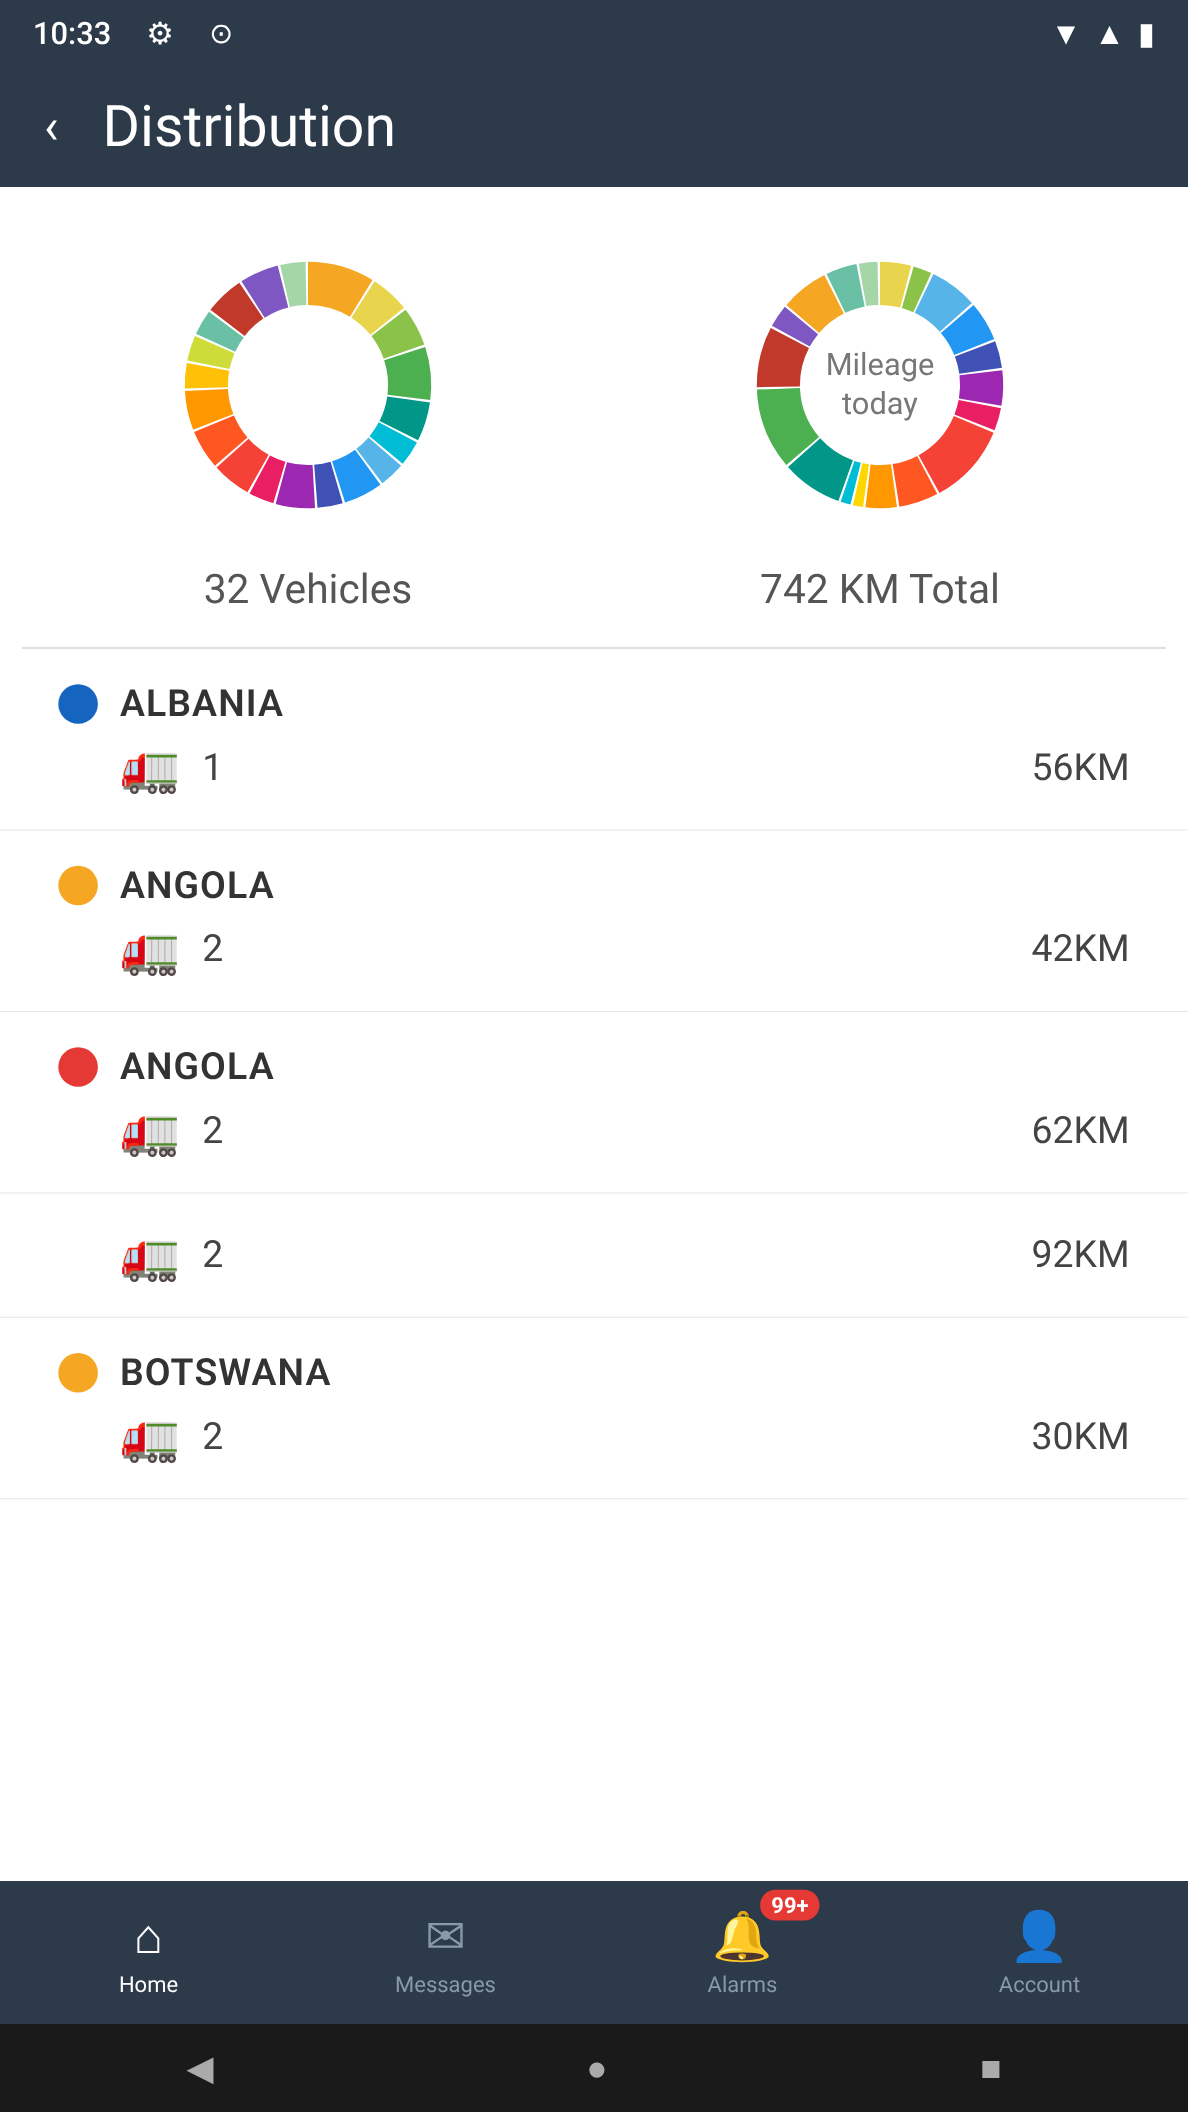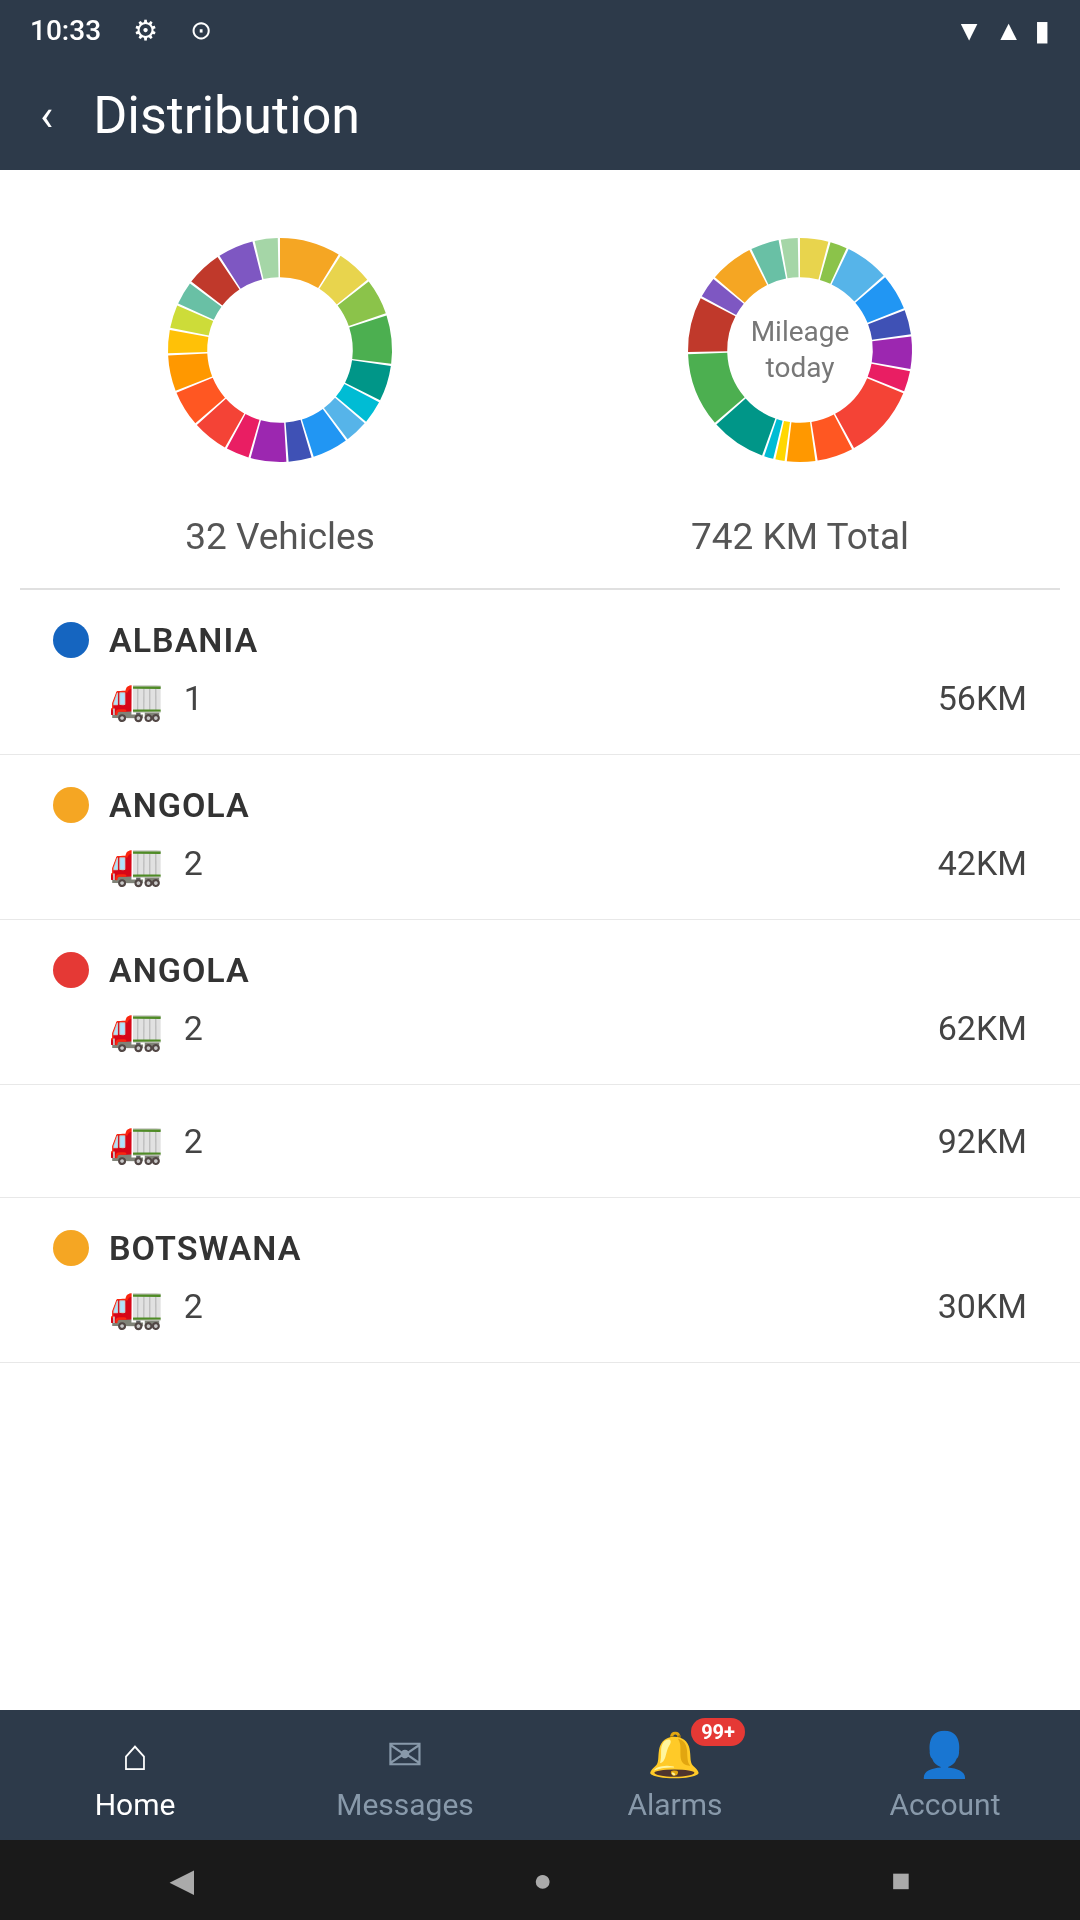--- a/index.html
+++ b/index.html
@@ -171,21 +171,21 @@
     }
     .nav-item.active .nav-icon,
     .nav-item.active .nav-label {
       color: white;
     }
     .nav-item .nav-icon {
       font-size: 44px;
       color: #8899aa;
     }
     .nav-item .nav-label {
-      font-size: 30px;
+      font-size: 20px;
       color: #8899aa;
     }
     .nav-item.active .nav-icon { color: white; }
     .nav-item.active .nav-label { color: white; }
 
     .badge {
       position: absolute;
       top: 6px;
       right: 200px;
       background: #e53935;

